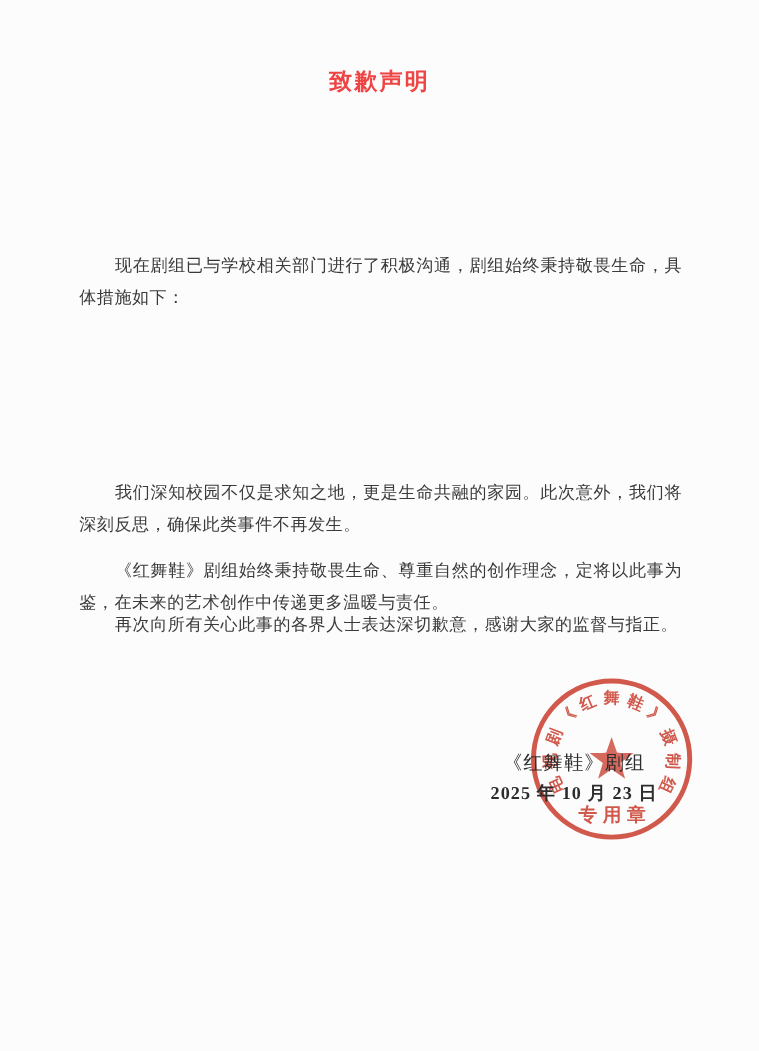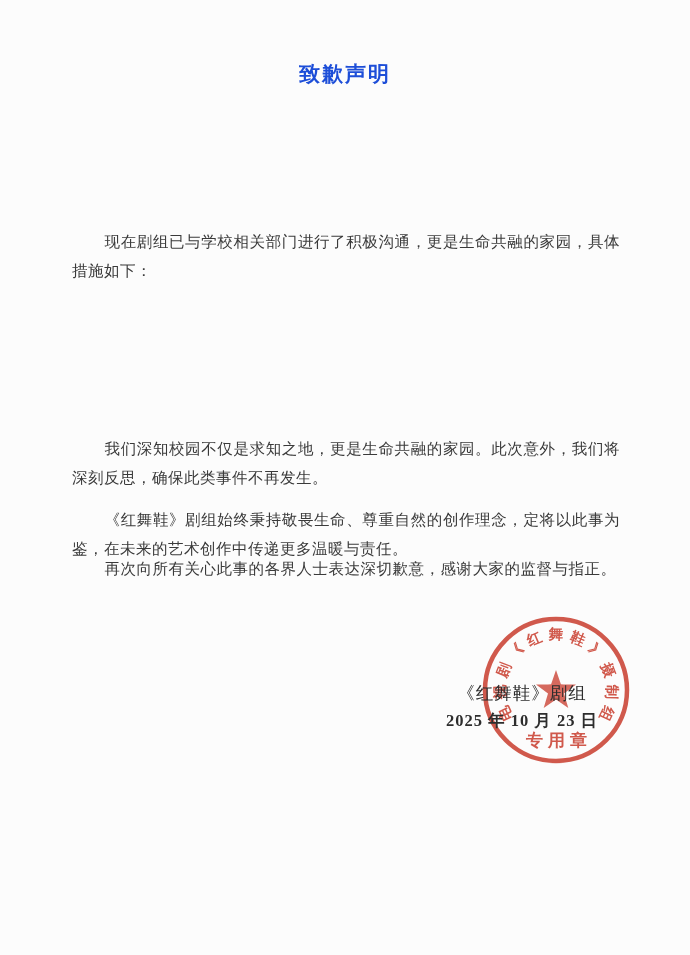--- a/index.html
+++ b/index.html
@@ -13,21 +13,21 @@
   }
   .block{
     position:absolute;left:72px;right:70px;
     font-size:15.5px;line-height:29px;
     text-align:justify;
     letter-spacing:0.5px;
   }
   .doc-title{
     position:absolute;left:0;right:0;top:60px;
     text-align:center;
-    font-size:21px;font-weight:bold;color:#1d4ed8;
+    font-size:21px;font-weight:bold;color:#ef4444;
     letter-spacing:2px;
   }
   .indent{text-indent:2.1em;}
   .list-item{margin:0;}
   .sig-wrap{
     position:absolute;right:92px;top:680px;
     text-align:right;z-index:3;color:#2d2d2d;
   }
   .sig-line{font-size:17.5px;line-height:27px;letter-spacing:1px;text-align:center;}
   .date-line{font-size:16.5px;line-height:27px;letter-spacing:1px;font-weight:bold;}
@@ -39,21 +39,21 @@
   .seal svg{display:block;width:158px;height:158px;}
 </style>
 </head>
 <body>
 
 <div class="page">
 
   <div class="doc-title">致歉声明</div>
 
 
-  <div class="block indent" style="top:227px;">现在剧组已与学校相关部门进行了积极沟通，更是生命共融的家园，具体措施如下：</div>
+  <div class="block indent" style="top:227px;">现在剧组已与学校相关部门进行了积极沟通，剧组始终秉持敬畏生命，具体措施如下：</div>
 
 
   <div class="block indent" style="top:505px;">《红舞鞋》剧组始终秉持敬畏生命、尊重自然的创作理念，定将以此事为鉴，在未来的艺术创作中传递更多温暖与责任。</div>
 
   <div class="block indent" style="top:434px;">我们深知校园不仅是求知之地，更是生命共融的家园。此次意外，我们将深刻反思，确保此类事件不再发生。</div>
 
   <div class="block indent" style="top:554px;">再次向所有关心此事的各界人士表达深切歉意，感谢大家的监督与指正。</div>
 
   <div class="seal">
     <svg viewBox="0 0 158 158" xmlns="http://www.w3.org/2000/svg">

